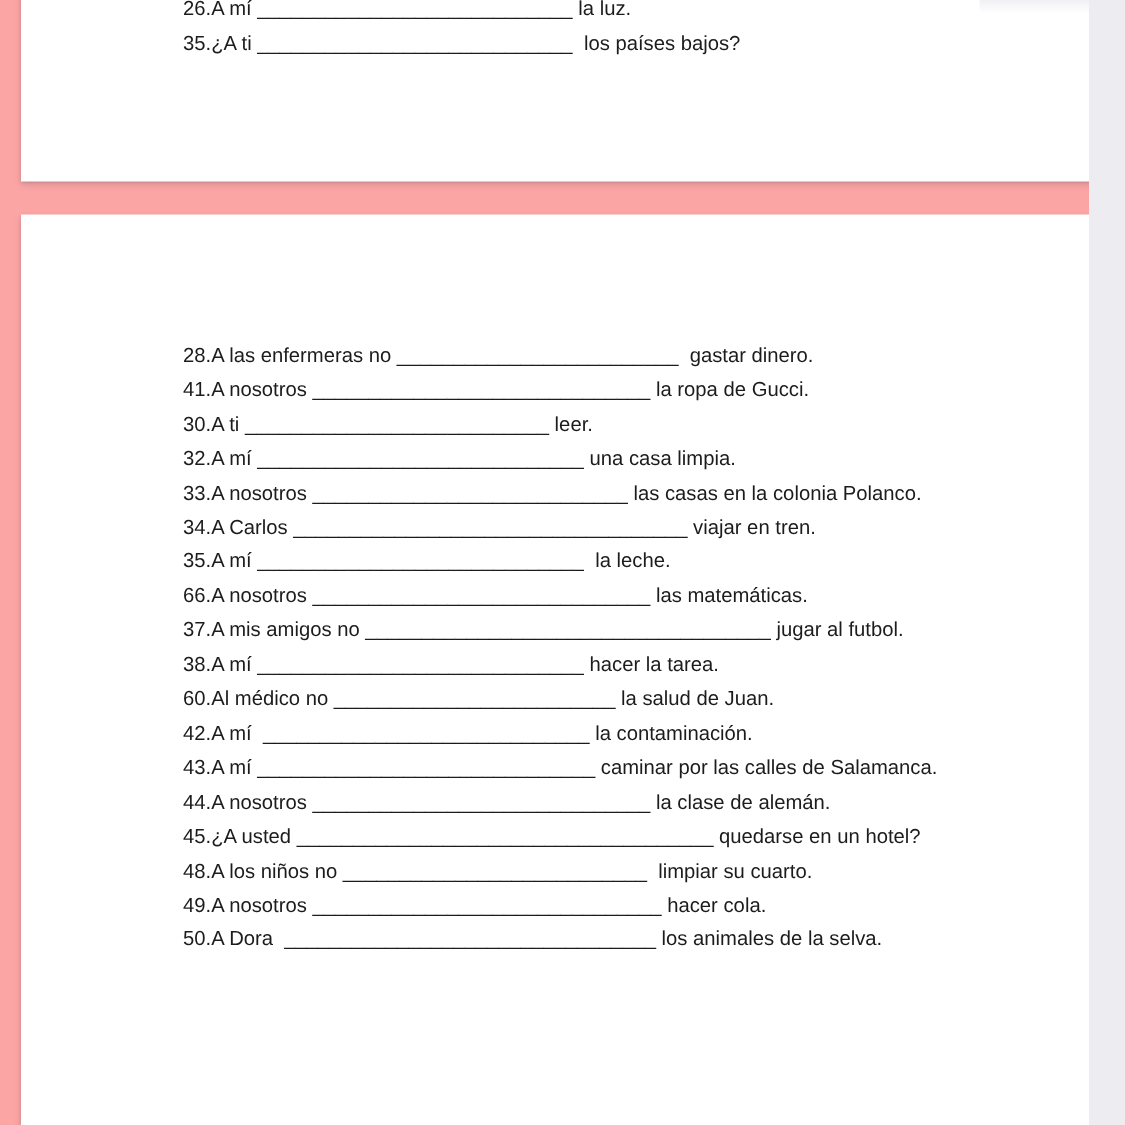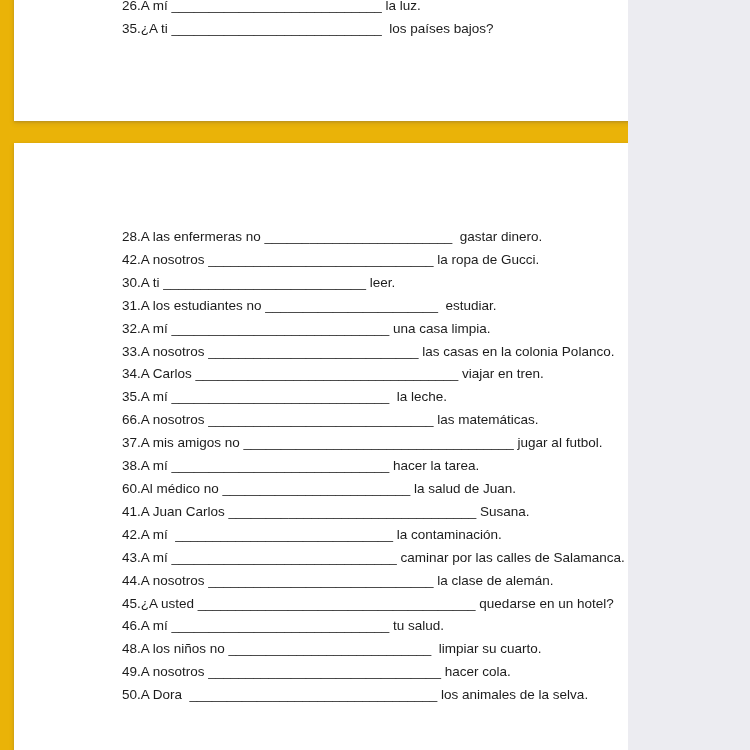--- a/index.html
+++ b/index.html
@@ -3,24 +3,24 @@
 <meta charset="utf-8">
 <style>
   html, body {
     margin: 0;
     padding: 0;
     background: #ececf1;
     font-family: "Liberation Sans", sans-serif;
   }
   .viewport {
     position: relative;
-    width: 628px;
+    width: 726px;
     height: 750px;
     overflow: hidden;
-    background: #eab308;
+    background: #fca5a5;
   }
   .page {
     position: absolute;
     left: 14px;
     width: 718px;
     background: #ffffff;
     box-shadow: 0 1px 2px rgba(60,60,90,0.18), 0 2px 5px rgba(60,60,90,0.16);
   }
   .page-1 {
     top: -200px;
@@ -62,36 +62,33 @@
       <div class="line">26.A mí ____________________________ la luz.</div>
       <div class="line">35.¿A ti ____________________________  los países bajos?</div>
     </div>
   </div>
 
   <div class="edge-artifact"></div>
 
   <div class="page page-2">
     <div class="page-content">
       <div class="line">28.A las enfermeras no _________________________  gastar dinero.</div>
-      <div class="line">42.A nosotros ______________________________ la ropa de Gucci.</div>
+      <div class="line">41.A nosotros ______________________________ la ropa de Gucci.</div>
       <div class="line">30.A ti ___________________________ leer.</div>
-      <div class="line">31.A los estudiantes no _______________________  estudiar.</div>
       <div class="line">32.A mí _____________________________ una casa limpia.</div>
       <div class="line">33.A nosotros ____________________________ las casas en la colonia Polanco.</div>
       <div class="line">34.A Carlos ___________________________________ viajar en tren.</div>
       <div class="line">35.A mí _____________________________  la leche.</div>
       <div class="line">66.A nosotros ______________________________ las matemáticas.</div>
       <div class="line">37.A mis amigos no ____________________________________ jugar al futbol.</div>
       <div class="line">38.A mí _____________________________ hacer la tarea.</div>
       <div class="line">60.Al médico no _________________________ la salud de Juan.</div>
-      <div class="line">41.A Juan Carlos _________________________________ Susana.</div>
       <div class="line">42.A mí  _____________________________ la contaminación.</div>
       <div class="line">43.A mí ______________________________ caminar por las calles de Salamanca.</div>
       <div class="line">44.A nosotros ______________________________ la clase de alemán.</div>
       <div class="line">45.¿A usted _____________________________________ quedarse en un hotel?</div>
-      <div class="line">46.A mí _____________________________ tu salud.</div>
       <div class="line">48.A los niños no ___________________________  limpiar su cuarto.</div>
       <div class="line">49.A nosotros _______________________________ hacer cola.</div>
       <div class="line">50.A Dora  _________________________________ los animales de la selva.</div>
     </div>
   </div>
 
 </div>
 
 </body></html>

